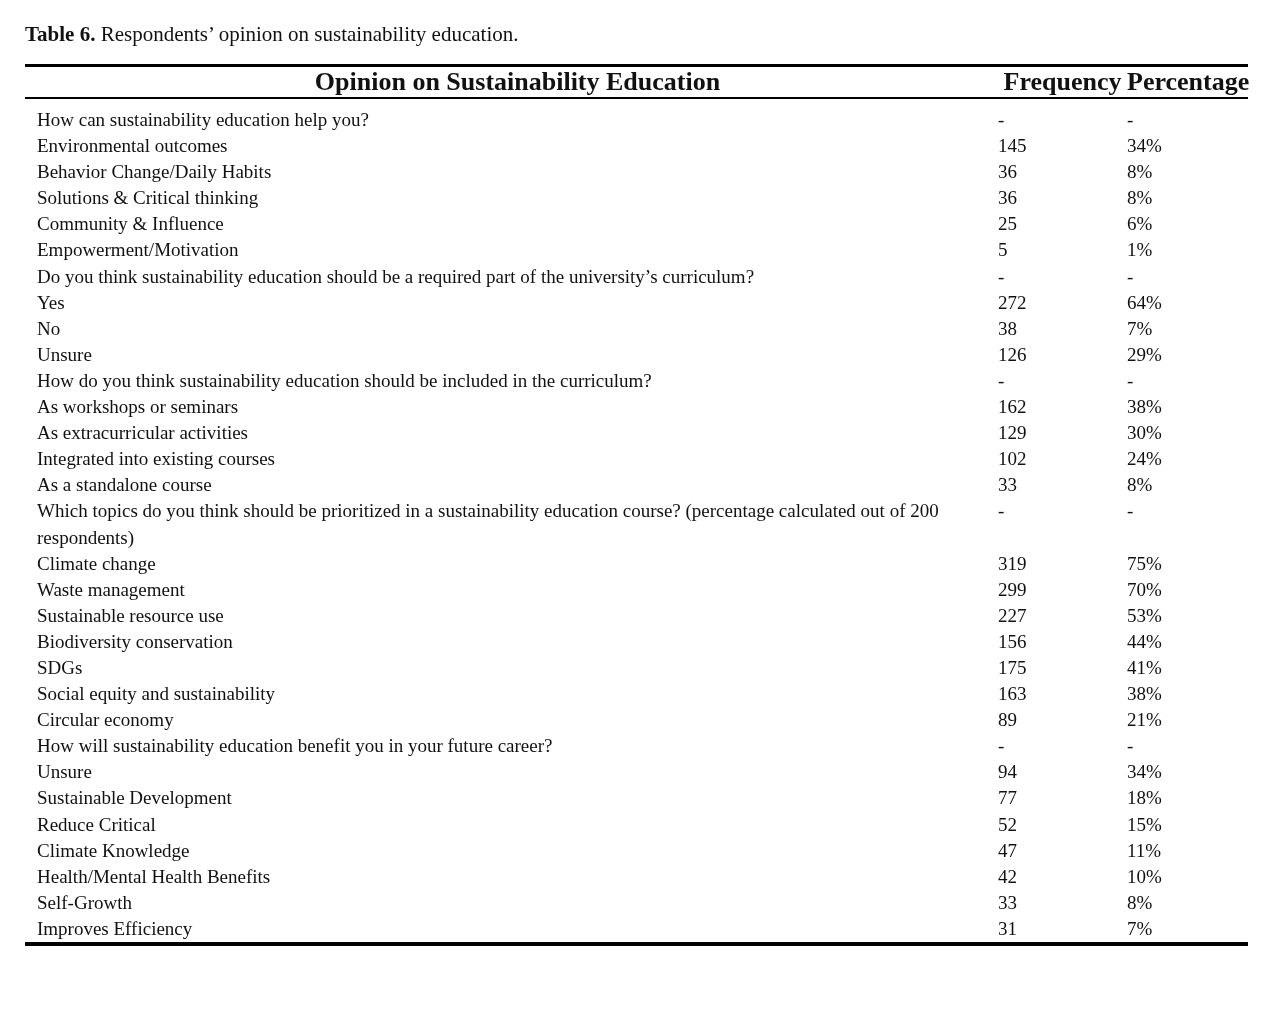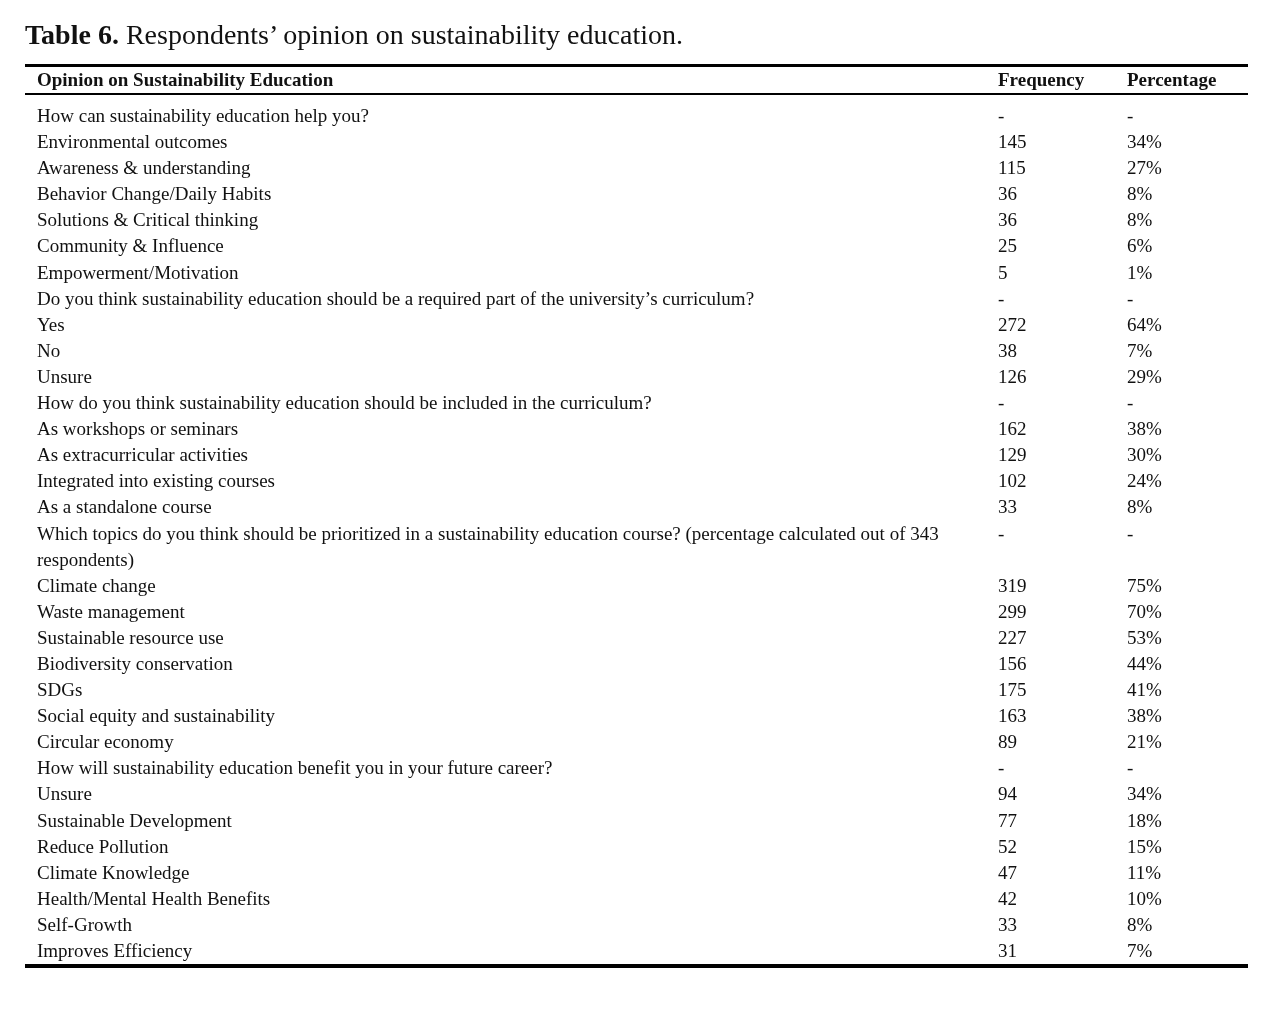--- a/index.html
+++ b/index.html
@@ -11,48 +11,48 @@
     overflow: hidden;
   }
   body {
     font-family: "Liberation Serif", serif;
     color: #111111;
   }
   .page {
     padding: 14px 29px 0 25px;
   }
   .caption {
-    font-size: 28px;
+    font-size: 21px;
     line-height: 25px;
     margin: 8px 0 17px 0;
     color: #111111;
   }
   .caption .caption-label {
     font-weight: bold;
   }
   table.data-table {
     border-collapse: collapse;
     table-layout: fixed;
     width: 1223px;
     font-size: 19px;
     color: #111111;
     border-bottom: 4px solid #000000;
   }
   col.c1 { width: 973px; }
   col.c2 { width: 129px; }
   col.c3 { width: 121px; }
   thead th {
-    text-align: left;
+    text-align: center;
     font-weight: bold;
     border-top: 3px solid #000000;
     border-bottom: 2px solid #000000;
     height: 26px;
     padding: 0;
     vertical-align: middle;
-    font-size: 19px;
+    font-size: 26px;
   }
   thead th:first-child,
   tbody td:first-child {
     padding-left: 12px;
   }
   tbody td {
     padding: 0;
     line-height: 26.1px;
     vertical-align: top;
   }
@@ -85,25 +85,20 @@
     <td>How can sustainability education help you?</td>
     <td>-</td>
     <td>-</td>
   </tr>
         <tr>
     <td>Environmental outcomes</td>
     <td>145</td>
     <td>34%</td>
   </tr>
         <tr>
-    <td>Awareness &amp; understanding</td>
-    <td>115</td>
-    <td>27%</td>
-  </tr>
-        <tr>
     <td>Behavior Change/Daily Habits</td>
     <td>36</td>
     <td>8%</td>
   </tr>
         <tr>
     <td>Solutions &amp; Critical thinking</td>
     <td>36</td>
     <td>8%</td>
   </tr>
         <tr>
@@ -155,21 +150,21 @@
     <td>Integrated into existing courses</td>
     <td>102</td>
     <td>24%</td>
   </tr>
         <tr>
     <td>As a standalone course</td>
     <td>33</td>
     <td>8%</td>
   </tr>
         <tr>
-    <td>Which topics do you think should be prioritized in a sustainability education course? (percentage calculated out of 343 respondents)</td>
+    <td>Which topics do you think should be prioritized in a sustainability education course? (percentage calculated out of 200 respondents)</td>
     <td>-</td>
     <td>-</td>
   </tr>
         <tr>
     <td>Climate change</td>
     <td>319</td>
     <td>75%</td>
   </tr>
         <tr>
     <td>Waste management</td>
@@ -210,21 +205,21 @@
     <td>Unsure</td>
     <td>94</td>
     <td>34%</td>
   </tr>
         <tr>
     <td>Sustainable Development</td>
     <td>77</td>
     <td>18%</td>
   </tr>
         <tr>
-    <td>Reduce Pollution</td>
+    <td>Reduce Critical</td>
     <td>52</td>
     <td>15%</td>
   </tr>
         <tr>
     <td>Climate Knowledge</td>
     <td>47</td>
     <td>11%</td>
   </tr>
         <tr>
     <td>Health/Mental Health Benefits</td>

